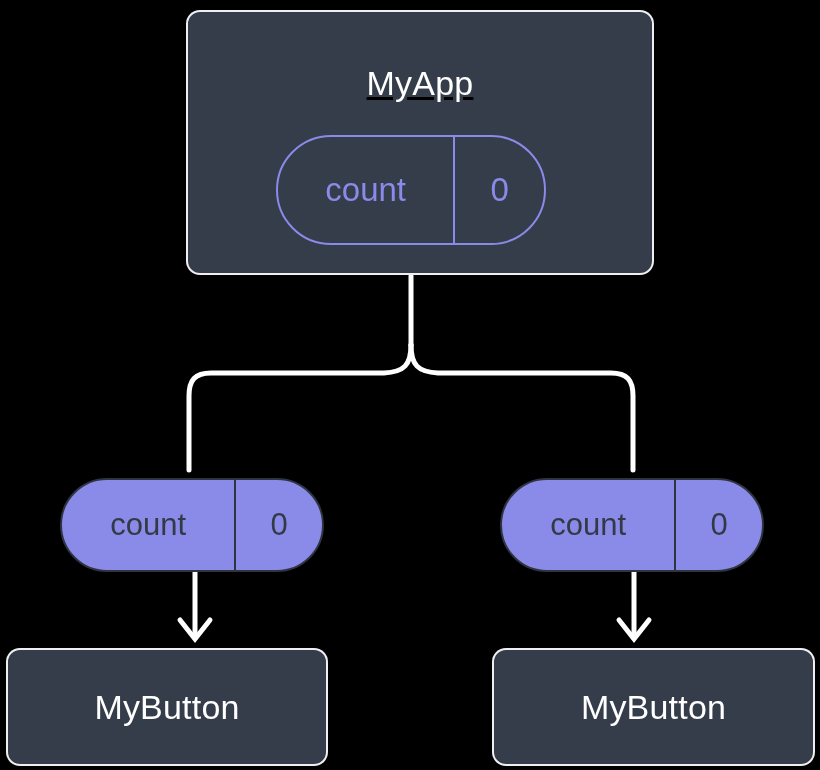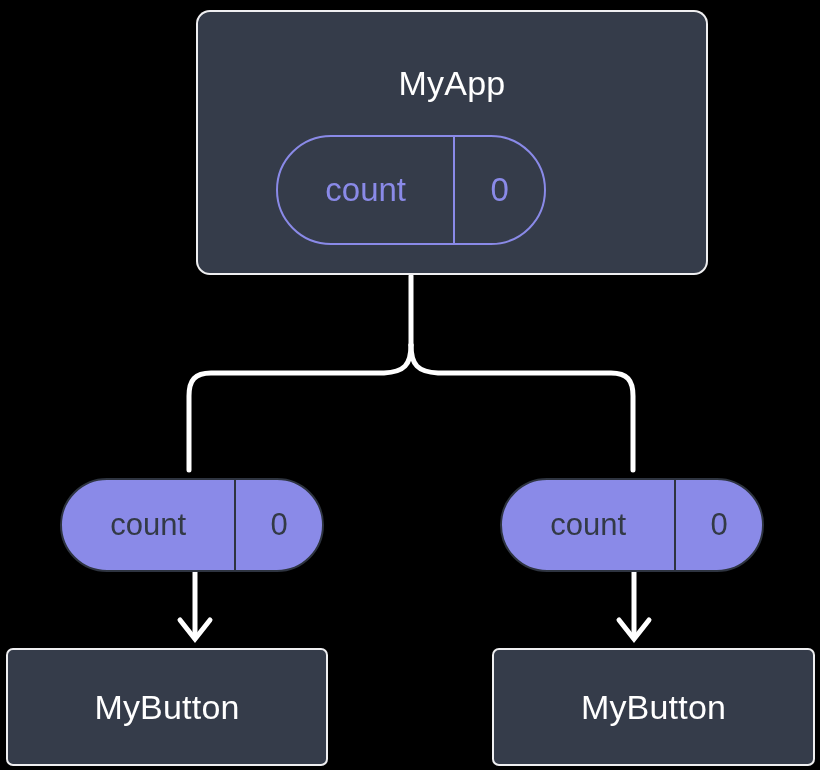--- a/index.html
+++ b/index.html
@@ -44,36 +44,36 @@
     color: #ffffff;
     font-size: 34px;
     font-weight: 400;
     letter-spacing: 0.2px;
     text-align: center;
     white-space: nowrap;
   }
 
   
   #root-box {
-    left: 196px;
+    left: 186px;
     top: 10px;
-    width: 512px;
+    width: 468px;
     height: 265px;
+    text-decoration: underline;
   }
   #root-box .component-title {
     margin-top: 52px;
   }
 
   
   .leaf-box {
     height: 118px;
     display: flex;
     align-items: center;
     justify-content: center;
-    border-radius: 7px;
   }
   #leaf-box-left  { left: 6px;   top: 648px; width: 322px; }
   #leaf-box-right { left: 492px; top: 648px; width: 323px; }
 
   
   .state-pill {
     position: absolute;
     z-index: 3;
     box-sizing: border-box;
     display: flex;

